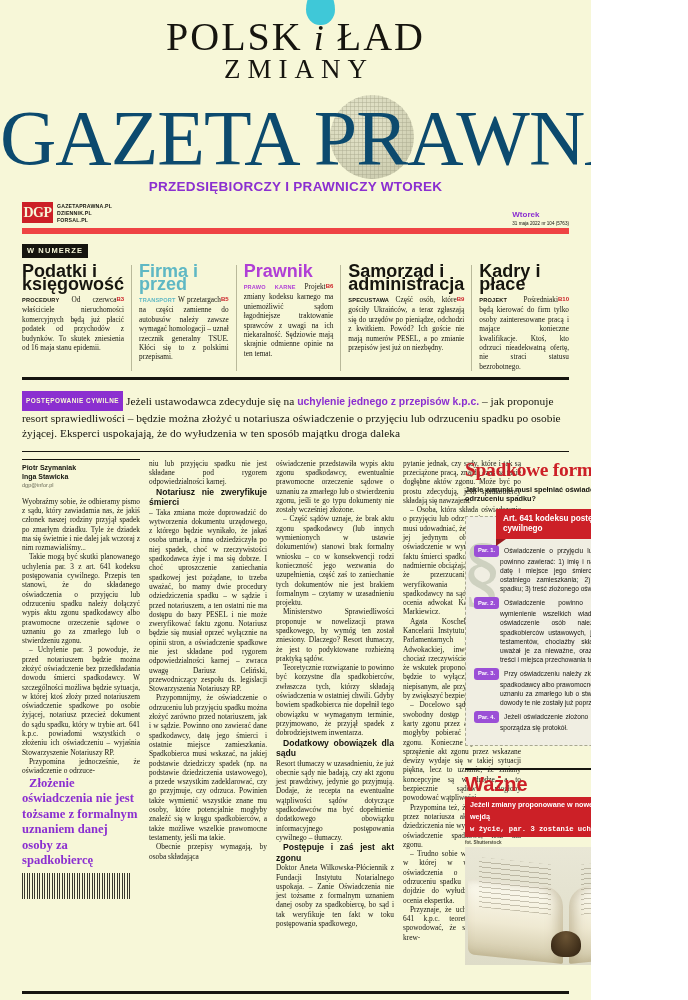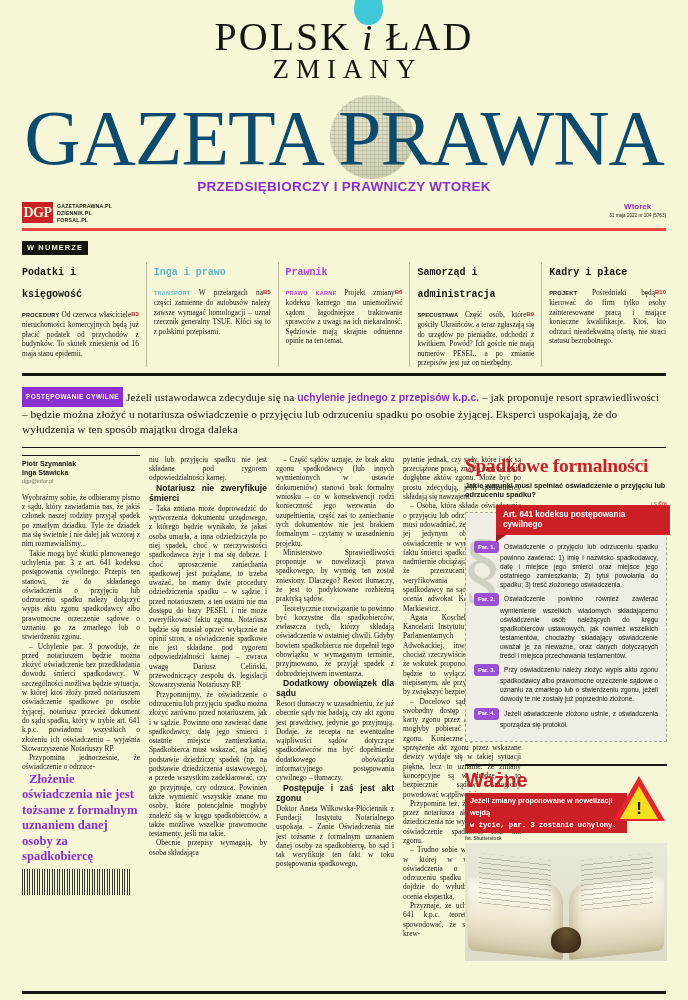--- a/index.html
+++ b/index.html
@@ -2,21 +2,21 @@
 <html lang="pl"><head>
 <meta charset="utf-8">
 <style>
   html, body {
     margin: 0;
     padding: 0;
     background: #ffffff;
   }
   .page {
     position: relative;
-    width: 688px;
+    width: 591px;
     height: 1000px;
     background: #f7f7d8;
     overflow: hidden;
     font-family: "Liberation Serif", serif;
     color: #16150f;
   }
 
   
   .polski-lad {
     text-align: center;
@@ -108,21 +108,21 @@
     font-size: 13.5px;
     letter-spacing: 0.3px;
     color: #8b2fd0;
   }
 
   
   .brandbar {
     position: relative;
     margin: 8px 22px 0 22px;
     height: 26px;
-    border-bottom: 3px solid #ef4444;
+    border-bottom: 6px solid #ef4444;
   }
   .dgp-logo {
     position: absolute;
     left: 0;
     top: 0;
     display: flex;
     align-items: flex-start;
     gap: 4px;
   }
   .dgp-mark {
@@ -142,22 +142,22 @@
     font-family: "Liberation Sans", sans-serif;
     font-size: 5.2px;
     font-weight: bold;
     line-height: 7px;
     letter-spacing: 0.2px;
     padding-top: 1px;
   }
   .date-block {
     position: absolute;
     right: 0;
-    top: 0;
-    text-align: center;
+    top: 8px;
+    text-align: left;
   }
   .date-day {
     font-family: "Liberation Sans", sans-serif;
     font-weight: bold;
     font-size: 8px;
     color: #8b2fd0;
     line-height: 10px;
   }
   .date-full {
     font-family: "Liberation Sans", sans-serif;
@@ -190,24 +190,24 @@
     border-left: 1px solid #b9b99a;
   }
   .wn-col:first-child {
     border-left: none;
     padding-left: 0;
   }
   .wn-col:last-child {
     padding-right: 0;
   }
   .wn-title {
-    font-family: Liberation Mono, monospace;
-    font-weight: bold;
-    font-size: 10px;
-    line-height: 22px;
+    font-family: Liberation Sans, sans-serif;
+    font-weight: bold;
+    font-size: 18px;
+    line-height: 13px;
     margin-bottom: 4px;
   }
   .wn-title.c1 { color: #16150f; }
   .wn-title.c2 { color: #5fb8c4; }
   .wn-title.c3 { color: #b03fd6; }
   .wn-title.c4 { color: #16150f; }
   .wn-title.c5 { color: #16150f; }
   .wn-body {
     font-family: "Liberation Serif", serif;
     font-size: 7.3px;
@@ -586,21 +586,21 @@
   <div class="w-numerze">
     <div class="wn-tag">W NUMERZE</div>
     <div class="wn-cols">
 
       <div class="wn-col">
         <div class="wn-title c1">Podatki i księgowość</div>
         <div class="wn-body"><span class="wn-page">B3</span><span class="wn-kicker k1">PROCEDURY</span> <span>Od czerwca właściciele nieruchomości komercyjnych będą już płacić podatek od przychodów z budynków. To skutek zniesienia od 16 maja stanu epidemii.</span></div>
       </div>
 
       <div class="wn-col">
-        <div class="wn-title c2">Inga i prawo</div>
+        <div class="wn-title c2">Firma i przed</div>
         <div class="wn-body"><span class="wn-page">B5</span><span class="wn-kicker k2">TRANSPORT</span> <span>W przetargach na części zamienne do autobusów należy zawsze wymagać homologacji – uznał rzecznik generalny TSUE. Kłóci się to z polskimi przepisami.</span></div>
       </div>
 
       <div class="wn-col">
         <div class="wn-title c3">Prawnik</div>
         <div class="wn-body"><span class="wn-page">B6</span><span class="wn-kicker k3">PRAWO KARNE</span> <span>Projekt zmiany kodeksu karnego ma uniemożliwić sądom łagodniejsze traktowanie sprawców z uwagi na ich niekaralność. Sędziowie mają skrajnie odmienne opinie na ten temat.</span></div>
       </div>
 
       <div class="wn-col">
         <div class="wn-title c4">Samorząd i administracja</div>
@@ -642,20 +642,21 @@
 
     <div class="col">
       <p class="noind">niu lub przyjęciu spadku nie jest składane pod rygorem odpowiedzialności karnej.</p>
       <p class="sub">Notariusz nie zweryfikuje śmierci</p>
       <p class="noind">– Taka zmiana może doprowadzić do wytworzenia dokumentu urzędowego, z którego będzie wynikało, że jakaś osoba umarła, a inna odziedziczyła po niej spadek, choć w rzeczywistości spadkodawca żyje i ma się dobrze. I choć uproszczenie zaniechania spadkowej jest pożądane, to trzeba uważać, bo mamy dwie procedury odziedziczenia spadku – w sądzie i przed notariuszem, a ten ostatni nie ma dostępu do bazy PESEL i nie może zweryfikować faktu zgonu. Notariusz będzie się musiał oprzeć wyłącznie na opinii stron, a oświadczenie spadkowe nie jest składane pod rygorem odpowiedzialności karnej – zwraca uwagę Dariusz Celiński, przewodniczący zespołu ds. legislacji Stowarzyszenia Notariuszy RP.</p>
       <p>Przypomnijmy, że oświadczenie o odrzuceniu lub przyjęciu spadku można złożyć zarówno przed notariuszem, jak i w sądzie. Powinno ono zawierać dane spadkodawcy, datę jego śmierci i ostatnie miejsce zamieszkania. Spadkobierca musi wskazać, na jakiej podstawie dziedziczy spadek (np. na podstawie dziedziczenia ustawowego), a przede wszystkim zadeklarować, czy go przyjmuje, czy odrzuca. Powinien także wymienić wszystkie znane mu osoby, które potencjalnie mogłyby znaleźć się w kręgu spadkobierców, a także możliwe wszelkie prawomocne testamenty, jeśli ma takie.</p>
       <p>Obecnie przepisy wymagają, by osoba składająca</p>
     </div>
 
     <div class="col">
+      <p class="noind">oświadczenie przedstawiła wypis aktu zgonu spadkodawcy, ewentualnie prawomocne orzeczenie sądowe o uznaniu za zmarłego lub o stwierdzeniu zgonu, jeśli te go typu dokumenty nie zostały wcześniej złożone.</p>
       <p>– Część sądów uznaje, że brak aktu zgonu spadkodawcy (lub innych wymienionych w ustawie dokumentów) stanowi brak formalny wniosku – co w konsekwencji rodzi konieczność jego wezwania do uzupełnienia, część zaś to zaniechanie tych dokumentów nie jest brakiem formalnym – czytamy w uzasadnieniu projektu.</p>
       <p>Ministerstwo Sprawiedliwości proponuje w nowelizacji prawa spadkowego, by wymóg ten został zniesiony. Dlaczego? Resort tłumaczy, że jest to podyktowane rozbieżną praktyką sądów.</p>
       <p>Teoretycznie rozwiązanie to powinno być korzystne dla spadkobierców, zwłaszcza tych, którzy składają oświadczenia w ostatniej chwili. Gdyby bowiem spadkobierca nie dopełnił tego obowiązku w wymaganym terminie, przyjmowano, że przyjął spadek z dobrodziejstwem inwentarza.</p>
       <p class="sub">Dodatkowy obowiązek dla sądu</p>
       <p class="noind">Resort tłumaczy w uzasadnieniu, że już obecnie sądy nie badają, czy akt zgonu jest prawdziwy, jedynie go przyjmują. Dodaje, że recepta na ewentualne wątpliwości sądów dotyczące spadkodawców ma być dopełnienie dodatkowego obowiązku informacyjnego postępowania cywilnego – tłumaczy.</p>
       <p class="sub">Postępuje i zaś jest akt zgonu</p>
       <p class="noind">Doktor Aneta Wilkowska-Płóciennik z Fundacji Instytutu Notarialnego uspokaja. – Zanie Oświadczenia nie jest tożsame z formalnym uznaniem danej osoby za spadkobiercę, bo sąd i tak weryfikuje ten fakt w toku postępowania spadkowego,</p>
     </div>
 
     <div class="col">

